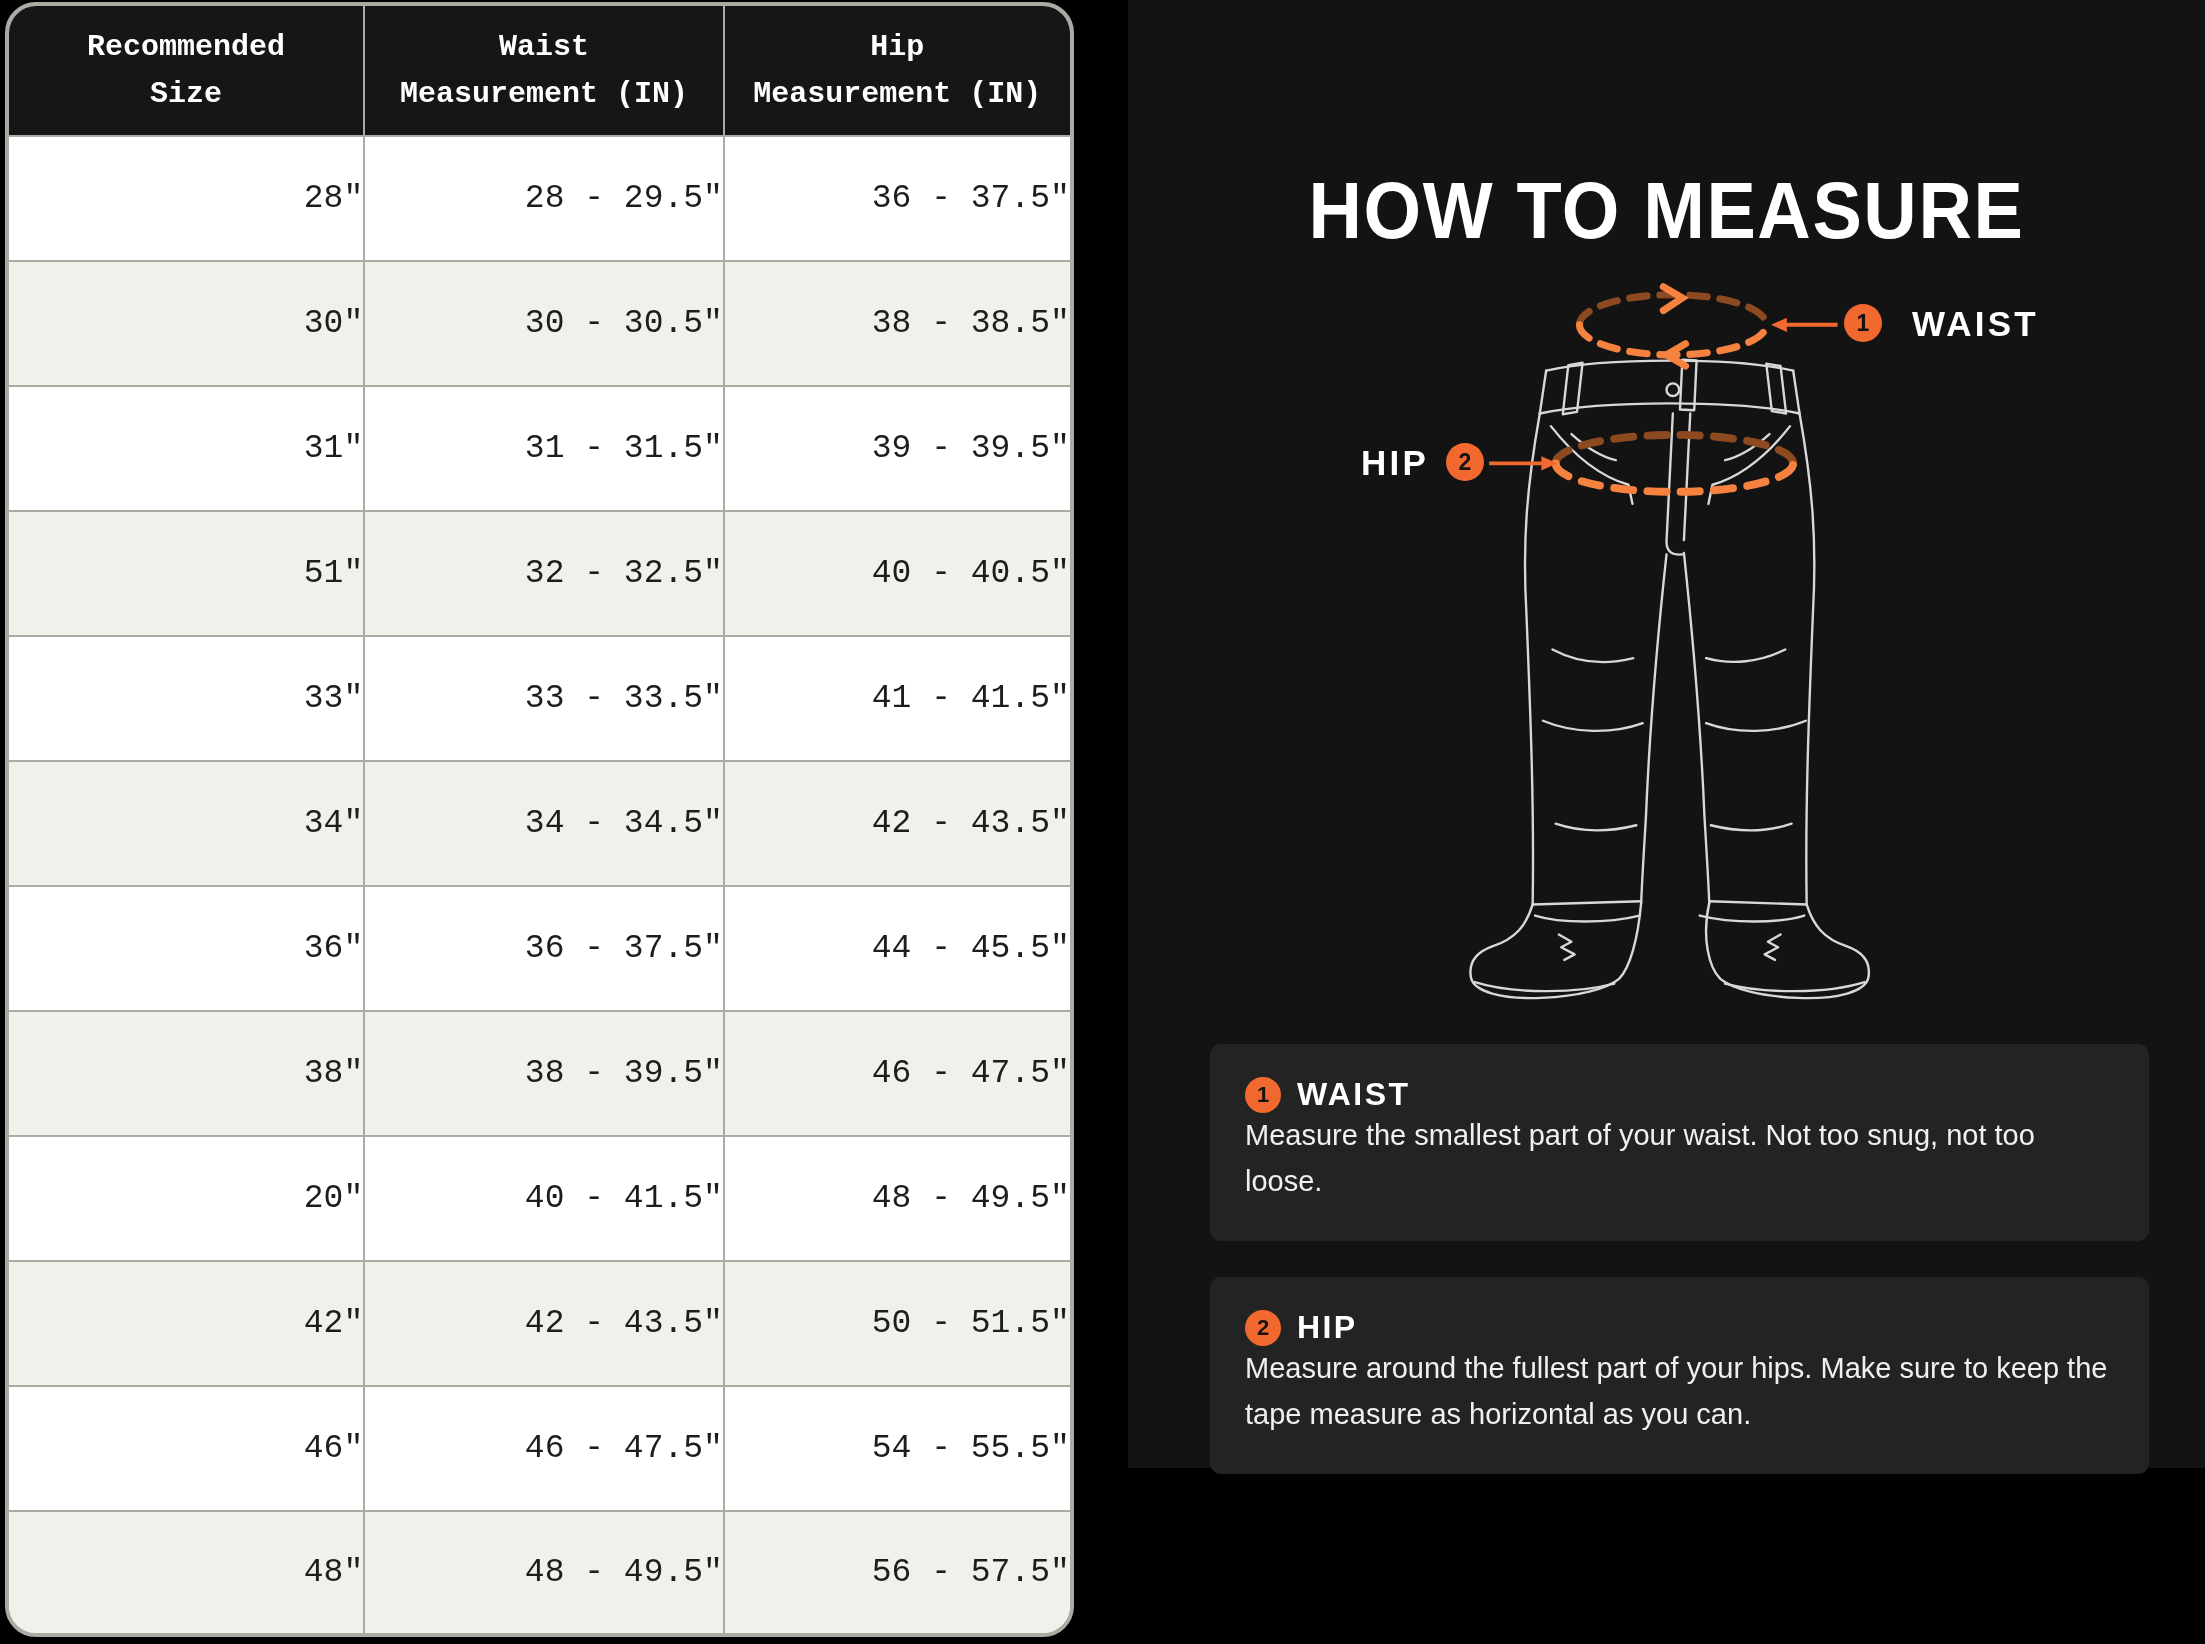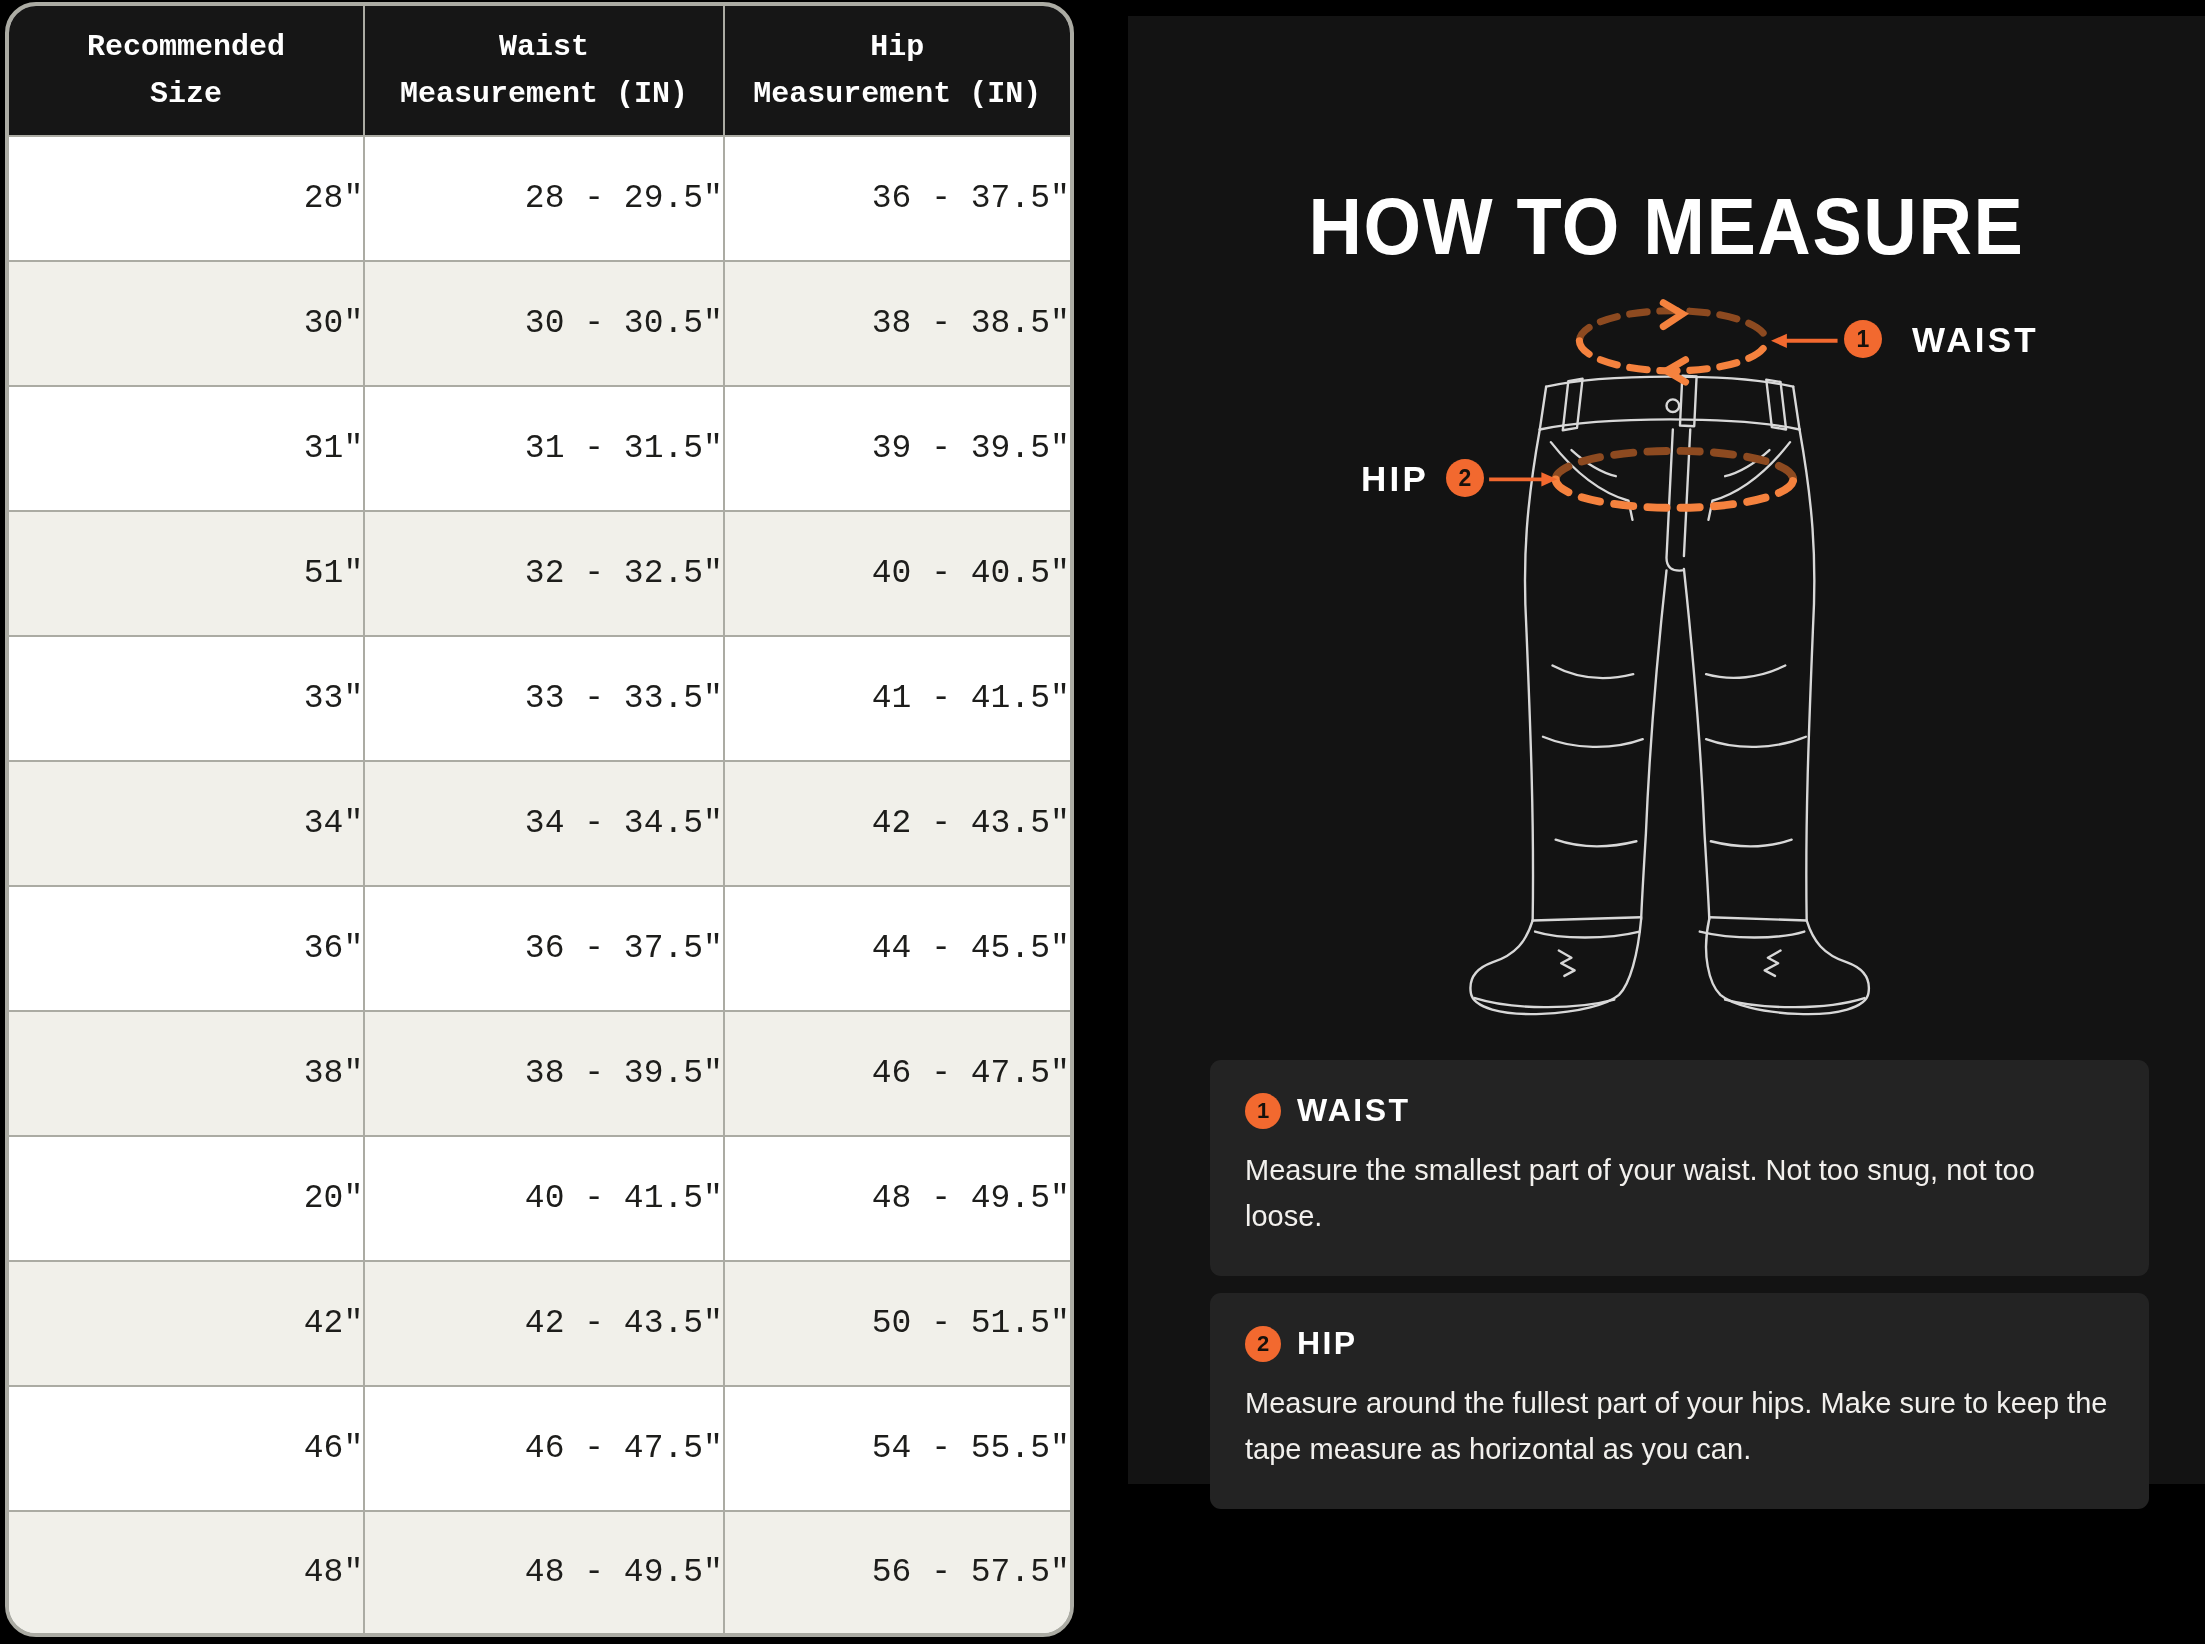--- a/index.html
+++ b/index.html
@@ -33,21 +33,21 @@
   .size-table th + th, .size-table td + td{border-left:2.4px solid var(--tbl-border);}
   .size-table tbody td{
     border-top:2.4px solid var(--tbl-border);
     text-align:right;vertical-align:middle;
     font-size:33px;color:#1d1d1b;background:#fff;
   }
   .size-table tbody tr:nth-child(even) td{background:var(--row-alt);}
 
   
   .measure-panel{
-    position:absolute;left:1128px;top:16px;width:1077px;height:1468px;
+    position:absolute;left:1128px;top:0;width:1077px;height:1468px;
     background:var(--panel-bg);color:#fff;
   }
   .measure-title{
     position:absolute;left:0;top:165px;width:100%;text-align:center;
     font-size:74px;font-weight:bold;letter-spacing:1.6px;color:#fff;
     transform:scaleY(1.08);transform-origin:center top;white-space:nowrap;
   }
   .diagram{position:absolute;left:0;top:277px;width:1077px;height:737px;}
   .diagram svg{position:absolute;left:0;top:0;}
   .badge{
@@ -68,21 +68,21 @@
     position:absolute;left:82px;width:939px;
     background:var(--card-bg);border-radius:11px;
     padding:32px 35px 36px 35px;
   }
   .card-waist{top:1044px;min-height:184px;}
   .card-hip{top:1277px;min-height:187px;}
   .card-head{display:flex;align-items:center;gap:16px;}
   .card-head .badge{position:static;width:36px;height:36px;font-size:22px;flex:0 0 auto;}
   .card-title{font-size:32px;font-weight:bold;letter-spacing:2.4px;color:#fff;}
   .card-body{
-    margin-top:19px;font-size:29px;line-height:1.58;color:#F2F0ED;max-width:875px;
+    font-size:29px;line-height:1.58;color:#F2F0ED;max-width:875px;
   }
 </style>
 </head>
 <body>
 
 <div class="stage">
 
   <div class="table-wrap">
     <table class="size-table">
       <colgroup>

